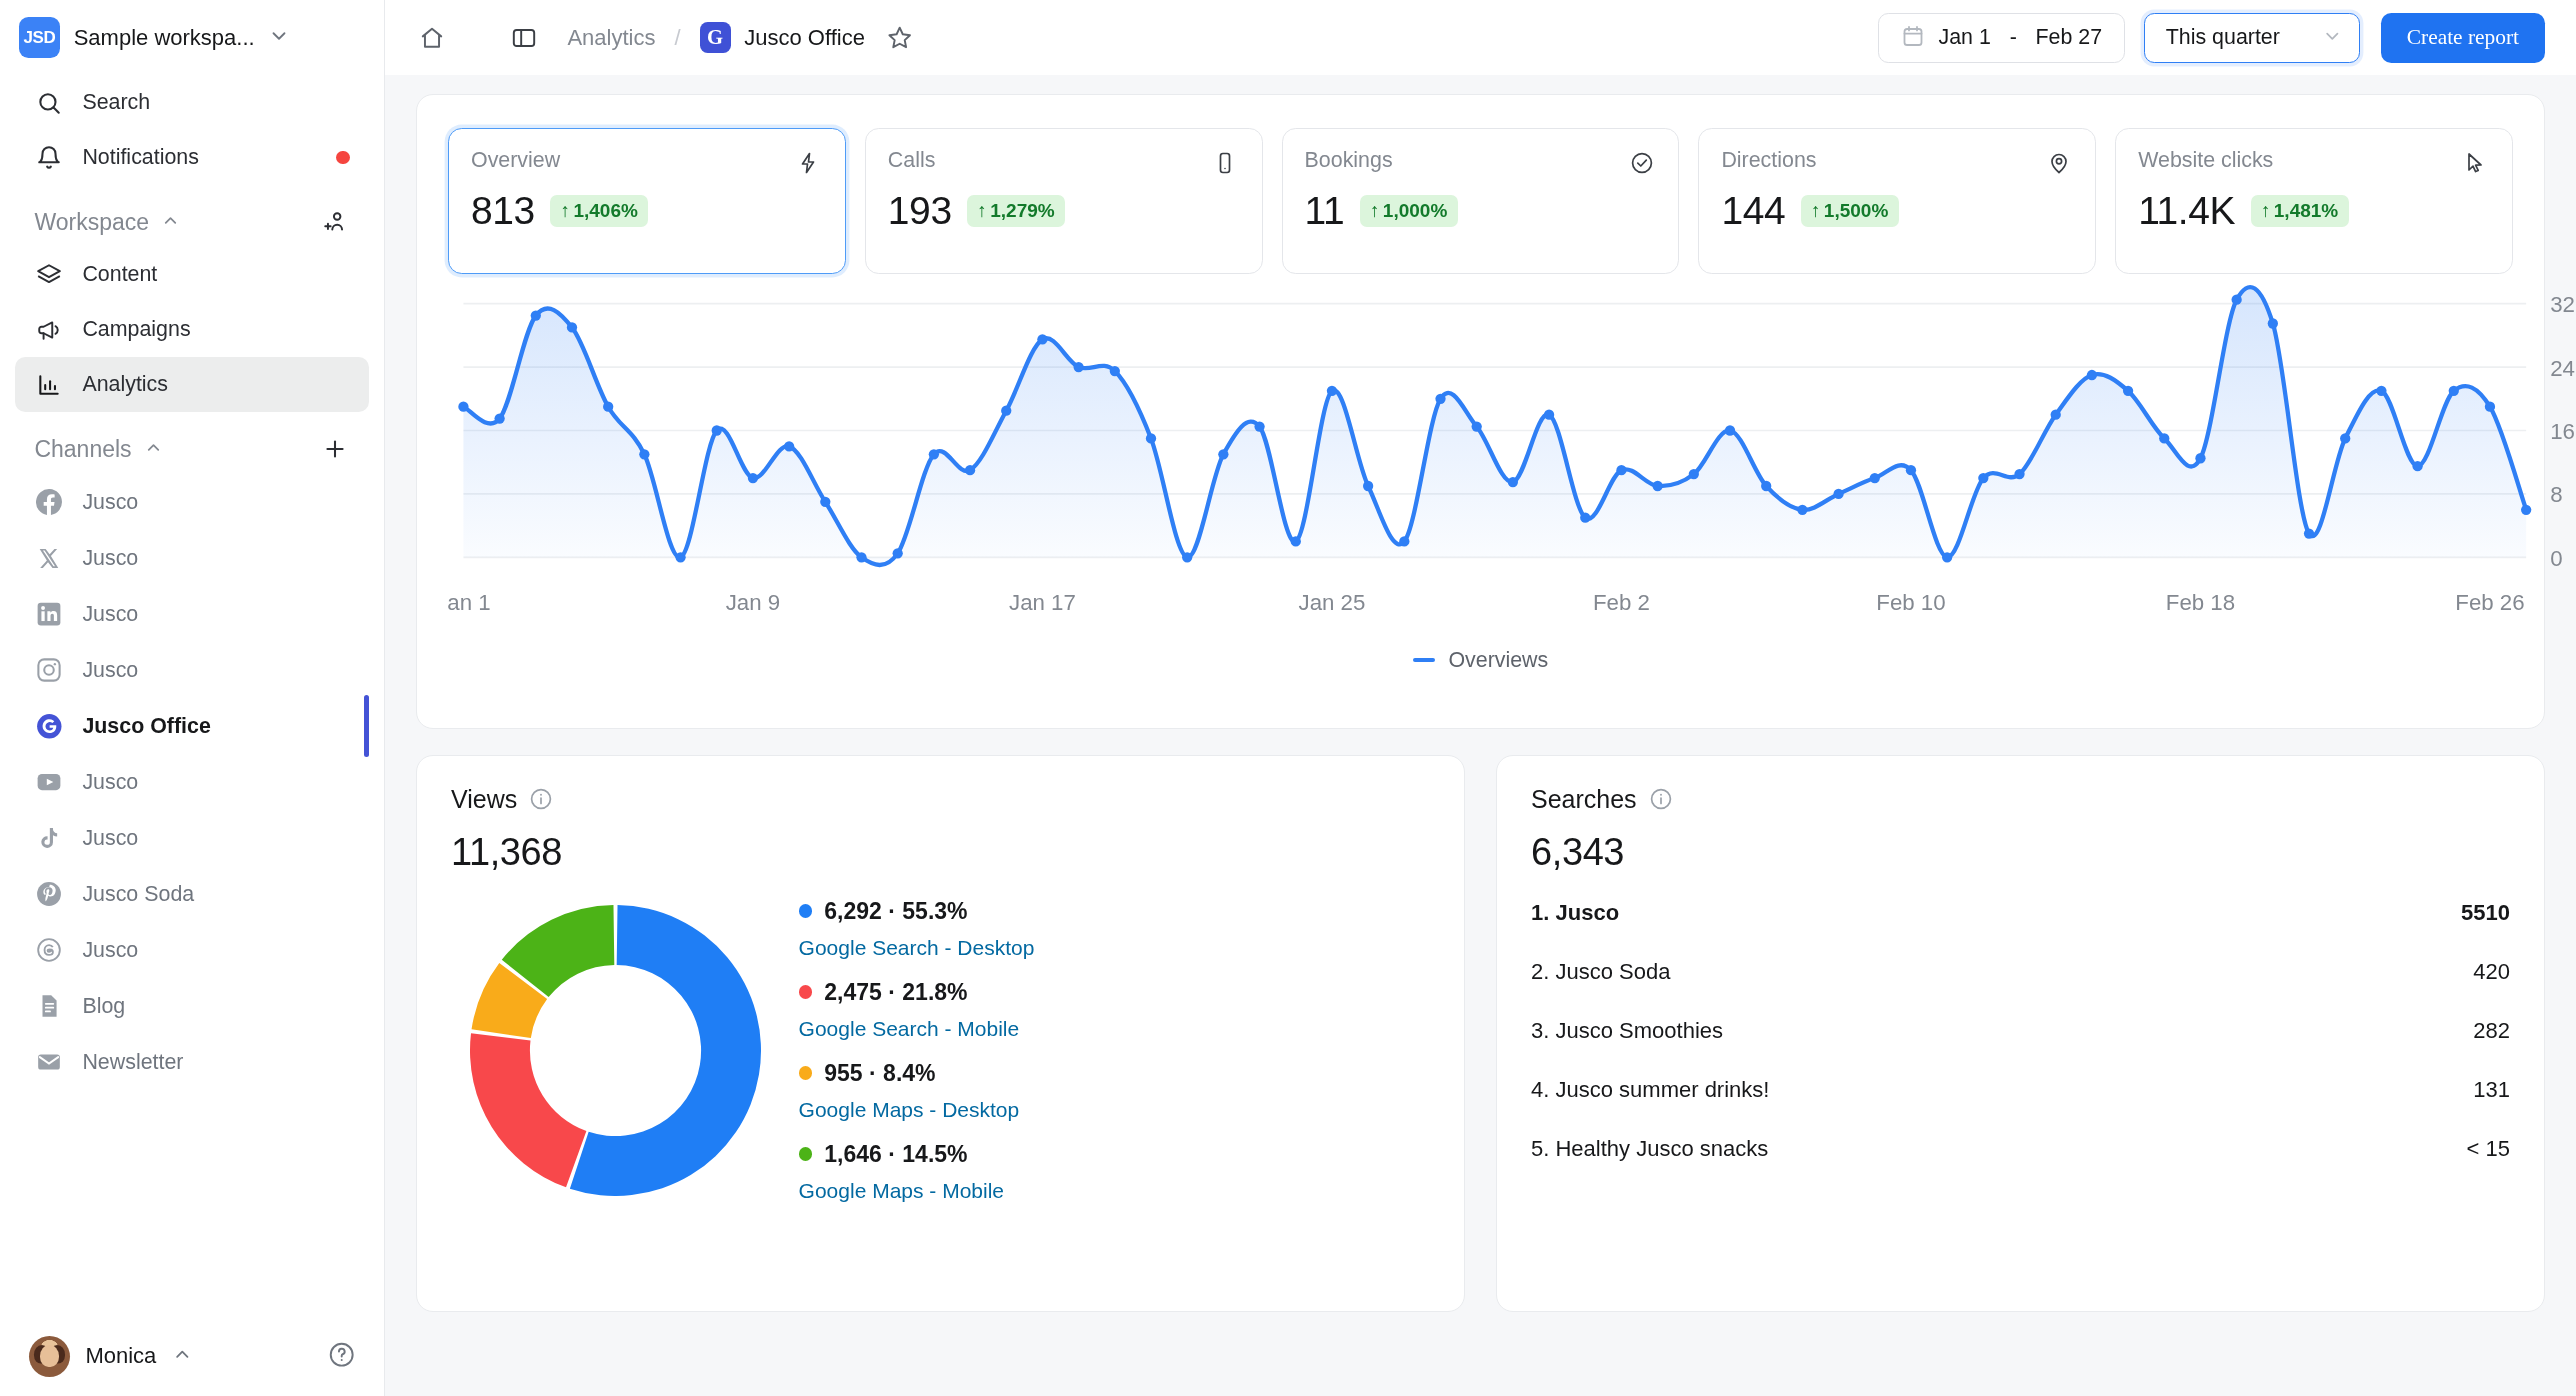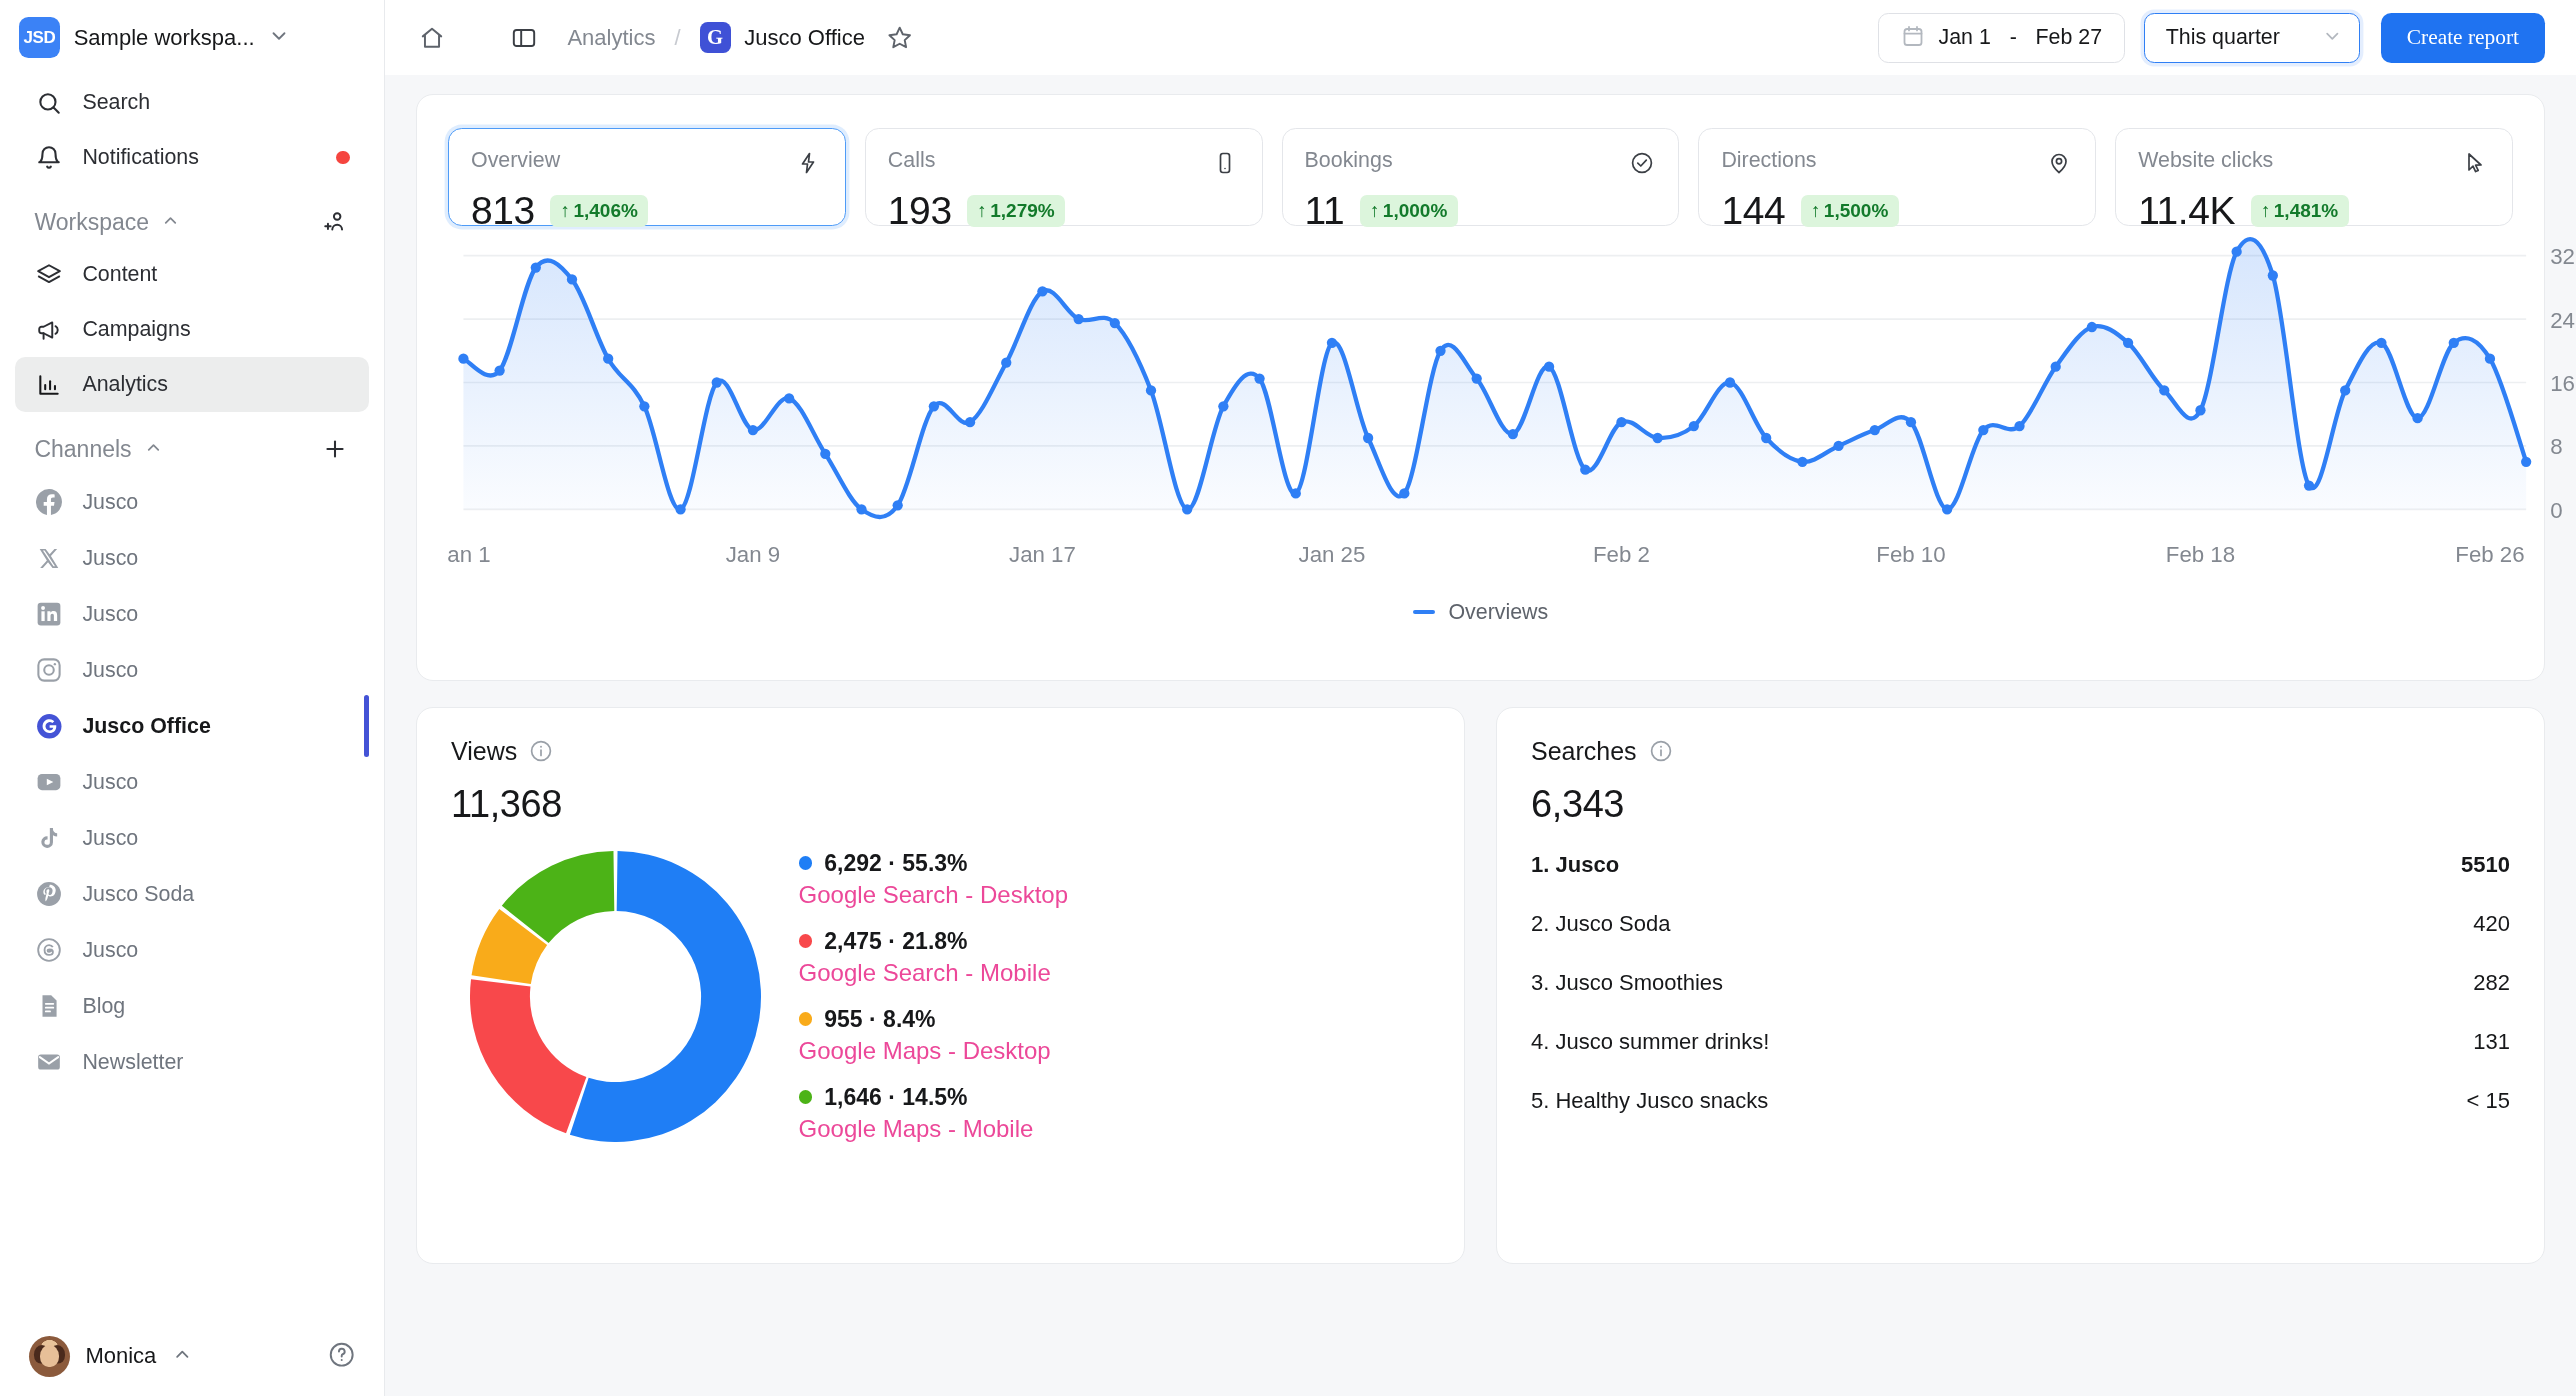--- a/index.html
+++ b/index.html
@@ -141,21 +141,21 @@
   .content { flex: 1; padding: 19px 31px 0 31px; overflow: hidden; }
 
   .card {
     background: #ffffff; border: 0.9px solid #e9ebee; border-radius: 17px;
   }
 
   
   .panel-top { padding: 33px 31px 26px 31px; }
   .metrics { display: flex; gap: 19px; }
   .metric {
-    flex: 1; height: 98px; border: 0.9px solid #e4e6ea; border-radius: 13.7px;
+    flex: 1; height: 146px; border: 0.9px solid #e4e6ea; border-radius: 13.7px;
     background: #fff; padding: 19px 22px 0 22px; cursor: pointer; position: relative;
   }
   .metric.sel {
     border: 1.7px solid #4e9bf7;
     box-shadow: 0 0 0 3.4px rgba(78,155,247,0.18);
   }
   .metric-head { display: flex; align-items: flex-start; }
   .metric-label { font-size: 21.4px; color: #838890; flex: 1; }
   .metric-ico { width: 29px; height: 29px; display: flex; align-items: center; justify-content: center; }
   .metric-body { display: flex; align-items: center; gap: 15.4px; margin-top: 12px; }
@@ -187,21 +187,21 @@
   .donut { width: 291px; height: 291px; flex: 0 0 291px; position: relative; margin-left: 19px;}
   .donut-hole {
     position: absolute; left: 73px; top: 73px; width: 146px; height: 146px;
     border-radius: 50%; background: #fff;
   }
   .seg-list { flex: 1; display: flex; flex-direction: column; gap: 19px; padding-left: 20.6px; }
   .seg { }
   .seg-top { display: flex; align-items: center; gap: 12px; }
   .seg-dot { width: 13.7px; height: 13.7px; border-radius: 50%; flex: 0 0 13.7px; }
   .seg-val { font-size: 23px; color: #17181a; font-weight: 600; }
-  .seg-sub { font-size: 24px; color: #ec4899; margin-top: 4px; }
+  .seg-sub { font-size: 21px; color: #0369a1; margin-top: 11px; }
 
   .srow {
     display: flex; align-items: flex-start; height: 59px;
   }
   .srow .nm { flex: 1; font-size: 22px; color: #17181a; }
   .srow.first .nm { font-weight: 600; }
   .srow .ct { font-size: 22px; color: #17181a; text-align: right; }
   .srow.first .ct { font-weight: 600; }
 </style>
 </head>

